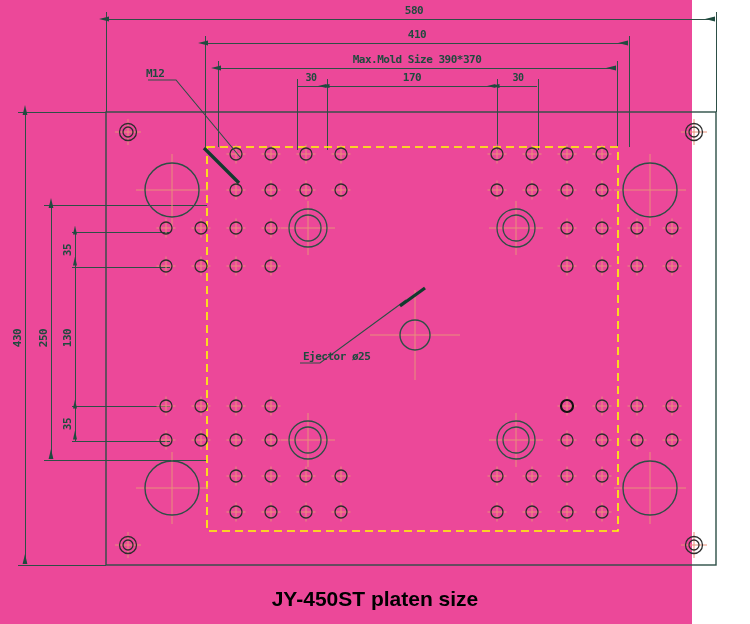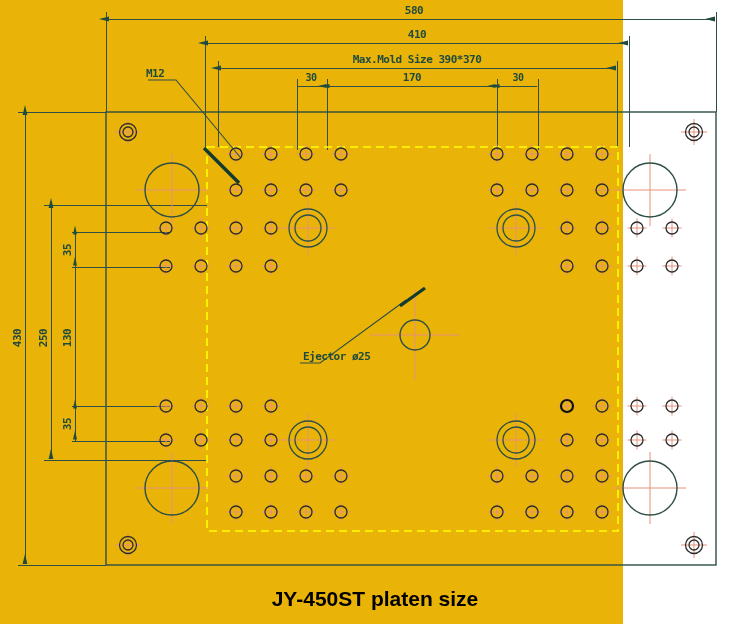--- a/index.html
+++ b/index.html
@@ -1,18 +1,18 @@
 <!DOCTYPE html>
 <html><head>
 <meta charset="utf-8">
 <style>
   html,body{margin:0;padding:0;background:#ffffff;}
   body{width:750px;height:624px;overflow:hidden;
        font-family:"Liberation Sans",sans-serif;}
-  #sheet{position:relative;width:623px;height:624px;background:#eab308;}
+  #sheet{position:relative;width:692px;height:624px;background:#ec4899;}
   svg{display:block;}
   .dimtext{font-family:"DejaVu Sans Mono",monospace;font-size:11px;fill:#1f4b3f;font-weight:700;letter-spacing:-0.5px;}
   .dimtext.sm{font-size:10px;}
   .title{font-family:"Liberation Sans",sans-serif;font-size:21px;font-weight:700;fill:#000;}
 </style>
 </head>
 <body>
 
 <div id="sheet">
 <svg width="750" height="624" viewBox="0 0 750 624">

